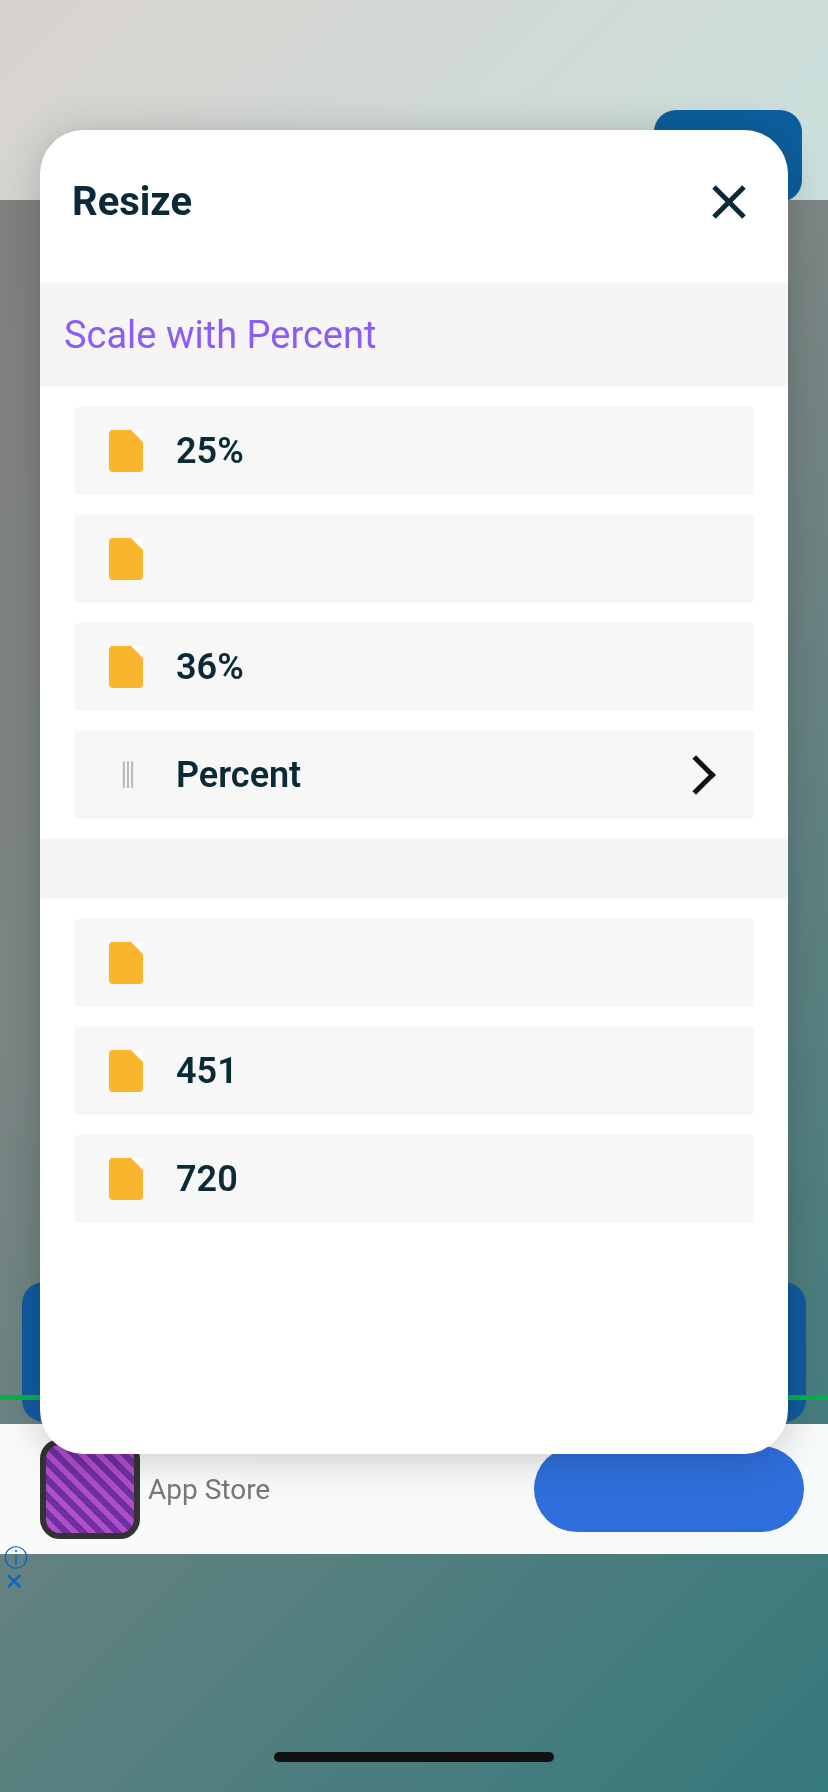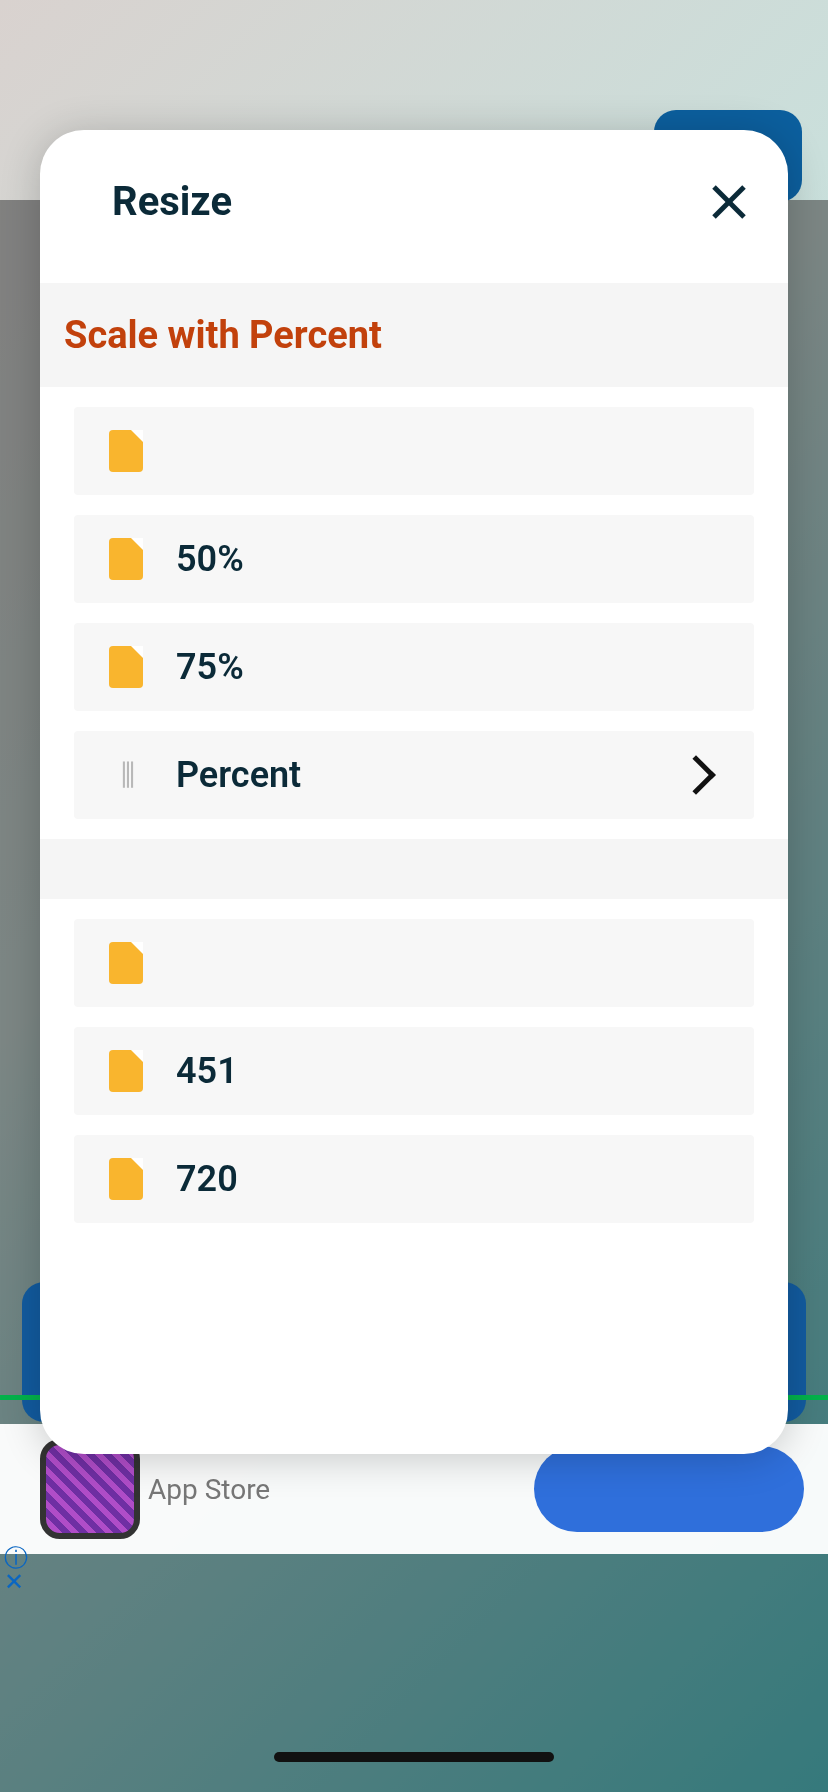--- a/index.html
+++ b/index.html
@@ -110,40 +110,39 @@
   .modal-header {
     display:flex;
     align-items:center;
     justify-content:space-between;
     padding:48px 36px 58px 32px;
   }
   .modal-title {
     font-size:40px;
     font-weight:700;
     color:#0b2a38;
-    margin-left:40px;
   }
   .close-btn {
     width:46px;height:46px;
     display:flex;align-items:center;justify-content:center;
     cursor:pointer;
   }
   .close-btn svg { stroke:#0b2a38; stroke-width:5; }
 
   .section-row {
     background:#f5f5f5;
     padding:30px 24px;
     display:flex;
     align-items:center;
     justify-content:space-between;
   }
   .section-title {
     font-size:38px;
-    font-weight:700;
-    color:#c2410c;
+    font-weight:400;
+    color:#8b5cf6;
   }
   .aspect-label {
     font-size:32px;
     font-weight:600;
     color:#0b2a38;
     margin-right:24px;
   }
   .toggle {
     width:104px;height:60px;
     border-radius:30px;
@@ -248,32 +247,32 @@
 
     <div class="section-row">
       <div class="section-title">Scale with Percent</div>
     </div>
 
     <div class="options-wrap">
       <div class="option">
         <div class="opt-icon">
             <div class="file-icon"></div>
           </div>
-      </div>
-      <div class="option">
-        <div class="opt-icon">
-            <div class="file-icon"></div>
-          </div>
-        <div class="opt-label">50%</div>
-      </div>
-      <div class="option">
-        <div class="opt-icon">
-            <div class="file-icon"></div>
-          </div>
-        <div class="opt-label">75%</div>
+        <div class="opt-label">25%</div>
+      </div>
+      <div class="option">
+        <div class="opt-icon">
+            <div class="file-icon"></div>
+          </div>
+      </div>
+      <div class="option">
+        <div class="opt-icon">
+            <div class="file-icon"></div>
+          </div>
+        <div class="opt-label">36%</div>
       </div>
       <div class="option">
         <div class="opt-icon">
             <div class="sliders-icon">⦀</div>
           </div>
         <div class="opt-label">Percent</div>
         <div class="chevron"></div>
       </div>
     </div>
 

